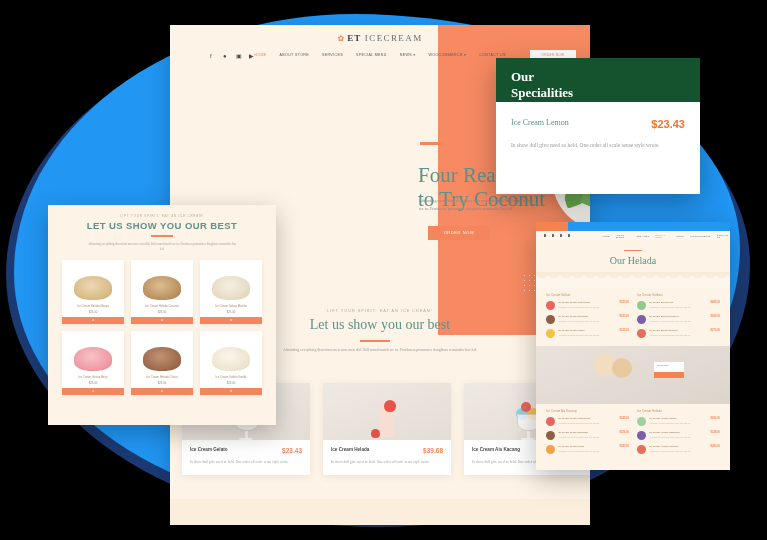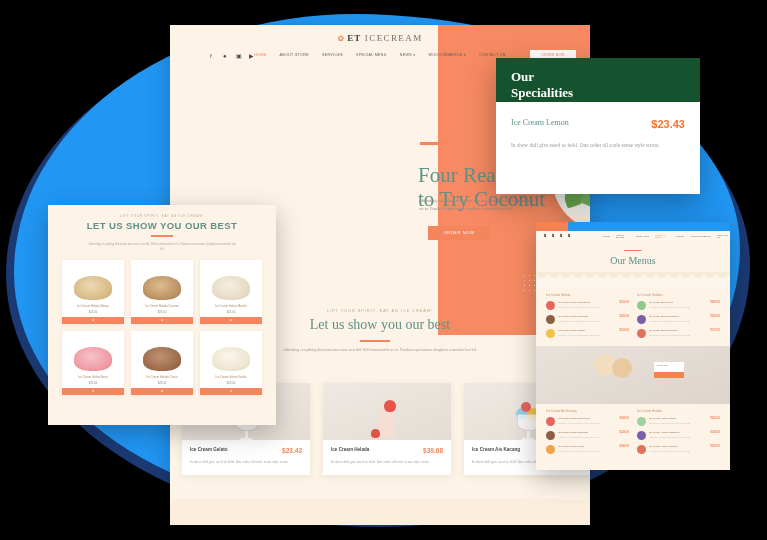--- a/index.html
+++ b/index.html
@@ -372,21 +372,21 @@
       <span style="margin-left:26px">HOME</span>
       <span>ABOUT STORE</span>
       <span>SERVICES</span>
       <span class="ac">SPECIAL MENU</span>
       <span>NEWS</span>
       <span>WOOCOMMERCE</span>
       <span>CONTACT US</span>
     </div>
 
     <div class="pr-rule"></div>
-    <div class="pr-h2">Our Menus</div>
+    <div class="pr-h2">Our Helada</div>
     <div class="pr-wave"></div>
 
     <div class="pr-cols">
       <div class="pr-col">
         <div class="pr-ch">Ice Cream Gelato</div>
         <div class="pr-item">
           <div class="pr-th" style="background:#e8645f"></div>
           <div class="pr-tx">
               <div class="pr-nm">Ice Cream Gelato Watermelon</div>
               <div class="pr-ds">Affronting everything discretion men now own did.</div>

